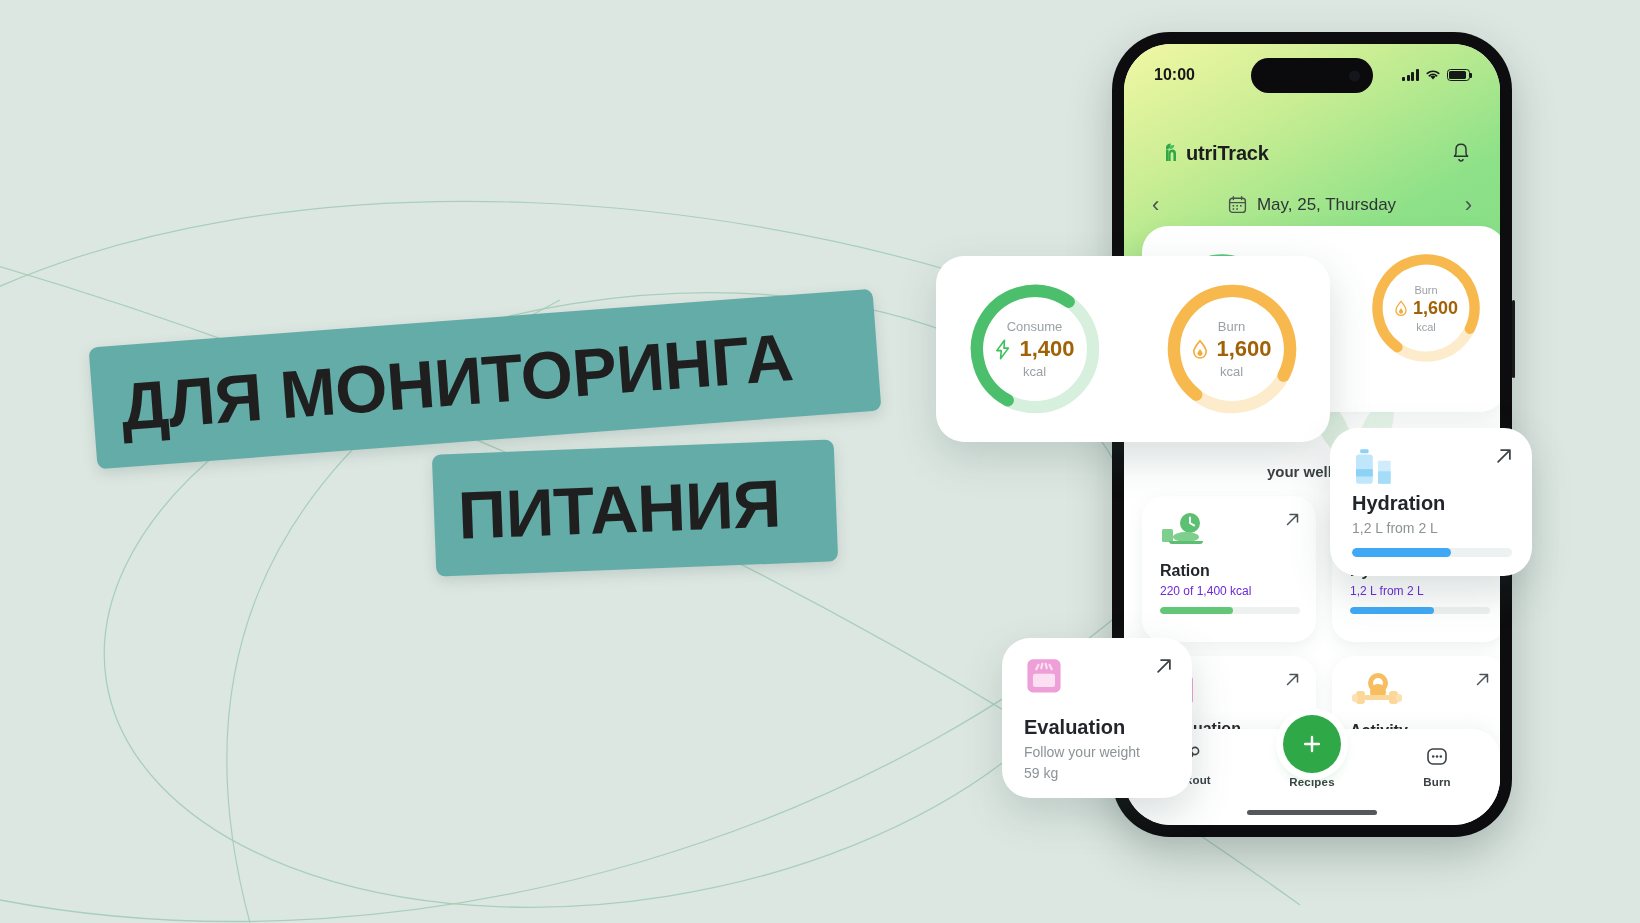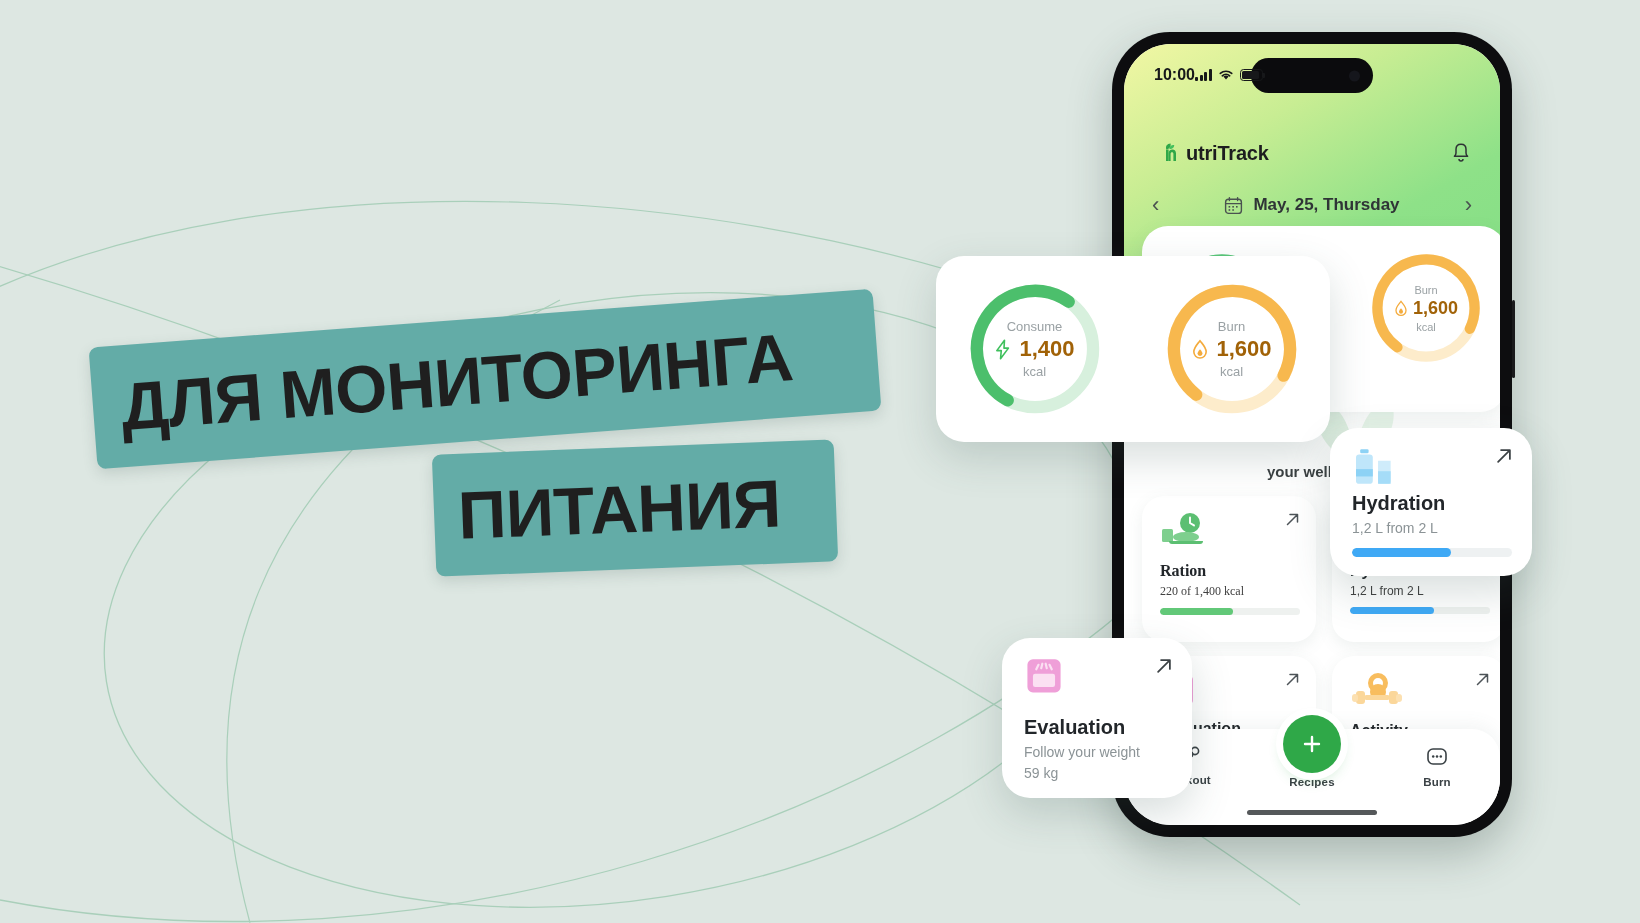--- a/index.html
+++ b/index.html
@@ -103,20 +103,21 @@
     width: 11px; height: 11px;
     border-radius: 50%;
     background: #15161c;
   }
   #statusbar {
     position: absolute;
     left: 0; right: 0; top: 18px;
     height: 26px;
     display: flex;
     align-items: center;
+    justify-content: space-between;
     padding: 0 30px;
     z-index: 7;
     font-size: 16px;
     font-weight: 700;
     color: #17181a;
   }
   .status-right { display: flex; align-items: flex-end; gap: 6px; }
   .bars { display: flex; align-items: flex-end; gap: 1.6px; height: 12px; }
   .bars i { display:block; width: 3px; background: #17181a; border-radius: 1px; }
   .bars i:nth-child(1){height:4px}.bars i:nth-child(2){height:6.5px}
@@ -141,21 +142,21 @@
   #brand-text { font-size: 20px; font-weight: 700; color: #1d1d1f; letter-spacing: -0.2px; }
 
   #date-row {
     position: absolute;
     left: 0; right: 0; top: 146px;
     height: 30px;
     display: flex; align-items: center; justify-content: space-between;
     padding: 0 28px;
     z-index: 5;
   }
-  #date-label { font-size: 17px; font-weight: 700; color: #2f3436; display:flex; align-items:flex-end; gap:10px; }
+  #date-label { font-size: 17px; font-weight: 400; color: #2f3436; display:flex; align-items:flex-start; gap:10px; }
   .chev { color:#4a5250; font-size: 22px; line-height: 1; font-weight: 400; }
 
   
   #rings-card {
     position: absolute;
     left: 18px; top: 182px;
     width: 364px; height: 186px;
     background: #ffffff;
     border-radius: 26px;
     z-index: 4;
@@ -178,27 +179,27 @@
 
   
   .mini-card {
     position: absolute;
     background: #ffffff;
     border-radius: 22px;
     box-shadow: 0 5px 16px rgba(90,120,110,0.10);
     padding: 16px 16px 14px 18px;
     z-index: 3;
   }
-  #card-ration   { left: 18px;  top: 452px; width: 174px; height: 146px; font-family: Liberation Serif, serif; }
+  #card-ration   { left: 18px;  top: 452px; width: 174px; height: 146px; }
   #card-hydr-in  { left: 208px; top: 452px; width: 174px; height: 146px; }
   #card-eval-in  { left: 18px;  top: 612px; width: 174px; height: 146px; }
   #card-activity { left: 208px; top: 612px; width: 174px; height: 146px; }
 
   .mini-title { font-size: 16px; font-weight: 700; color: #22262a; margin-top: 6px; }
-  .mini-sub   { font-size: 12px; color: #404040; margin-top: 4px; }
+  .mini-sub   { font-size: 12px; color: #6d28d9; margin-top: 4px; }
   .mini-bar   { margin-top: 9px; height: 7px; border-radius: 4px; background: #eef1ef; overflow: hidden; }
   .mini-bar > span { display:block; height: 100%; border-radius: 4px; }
   .arrow-ne { position: absolute; right: 15px; top: 15px; color: #4d5458; }
 
   
   #tabbar {
     position: absolute;
     left: 0; right: 0; bottom: 0;
     height: 96px;
     background: #ffffff;

